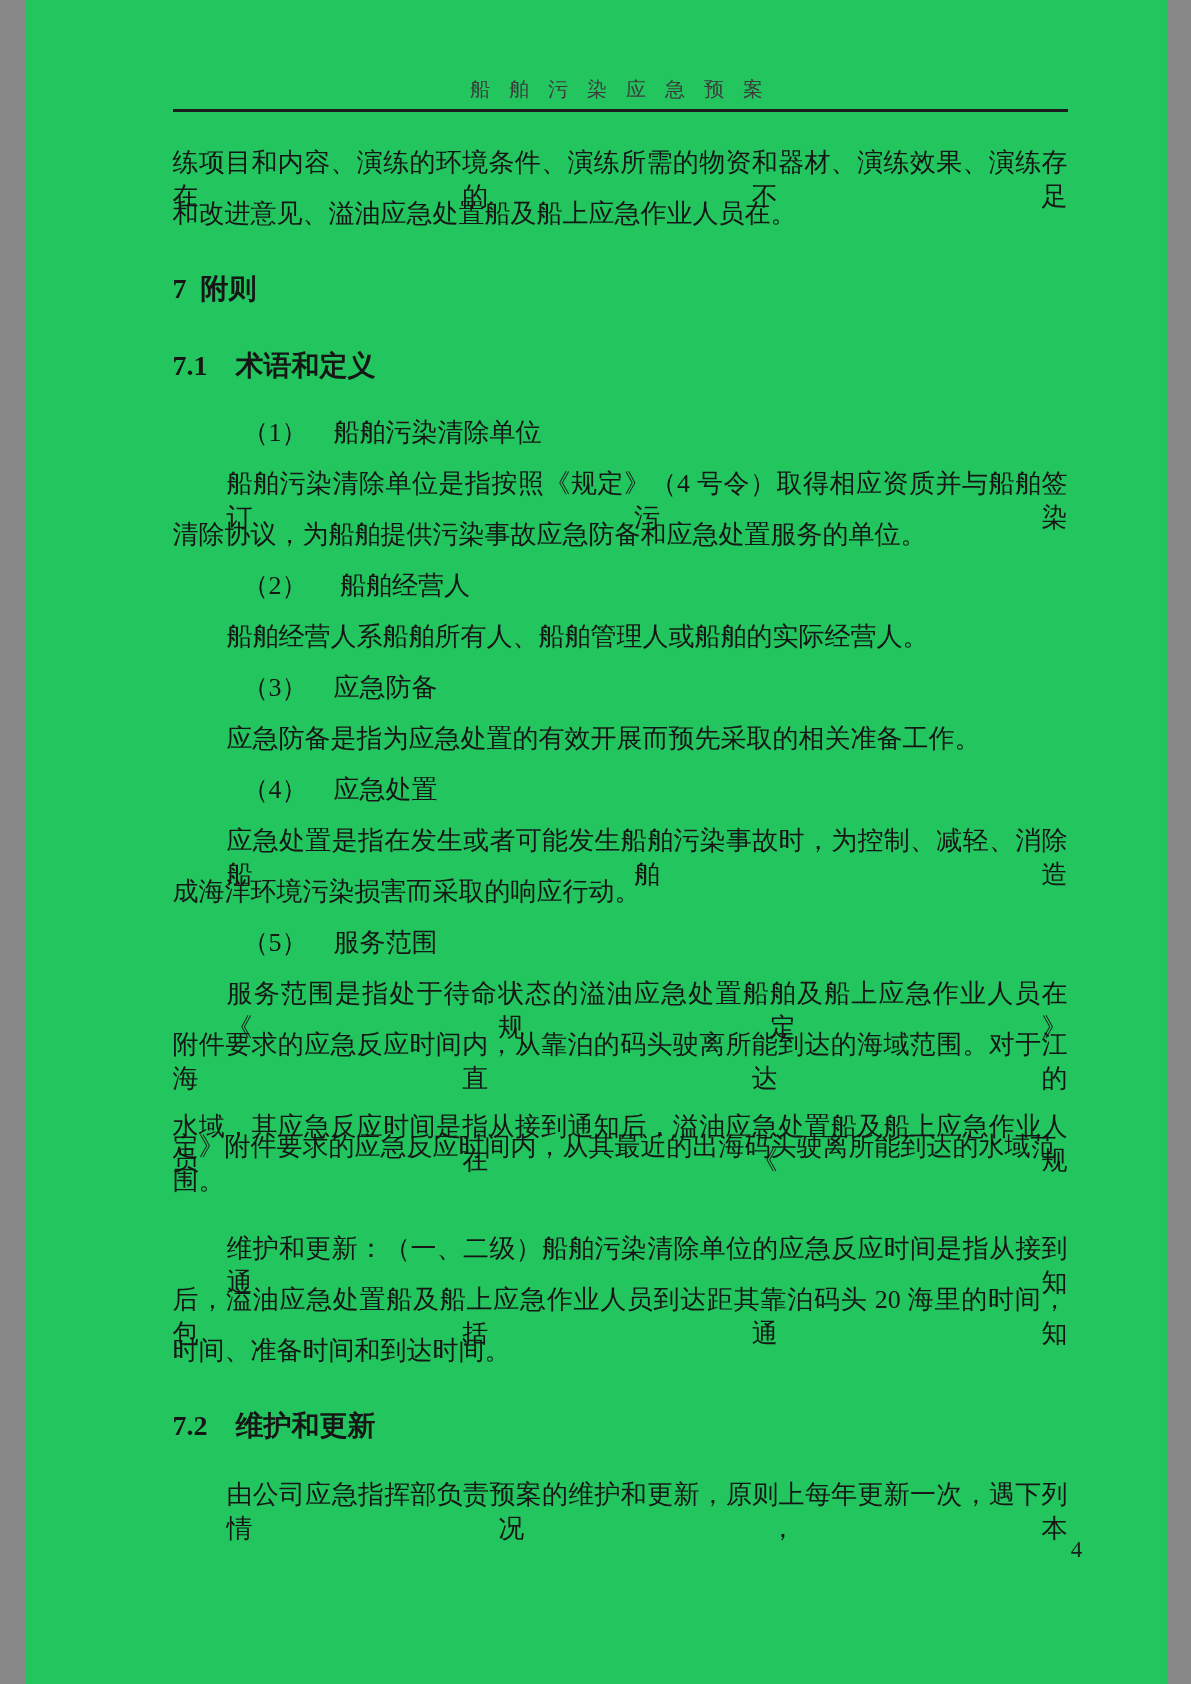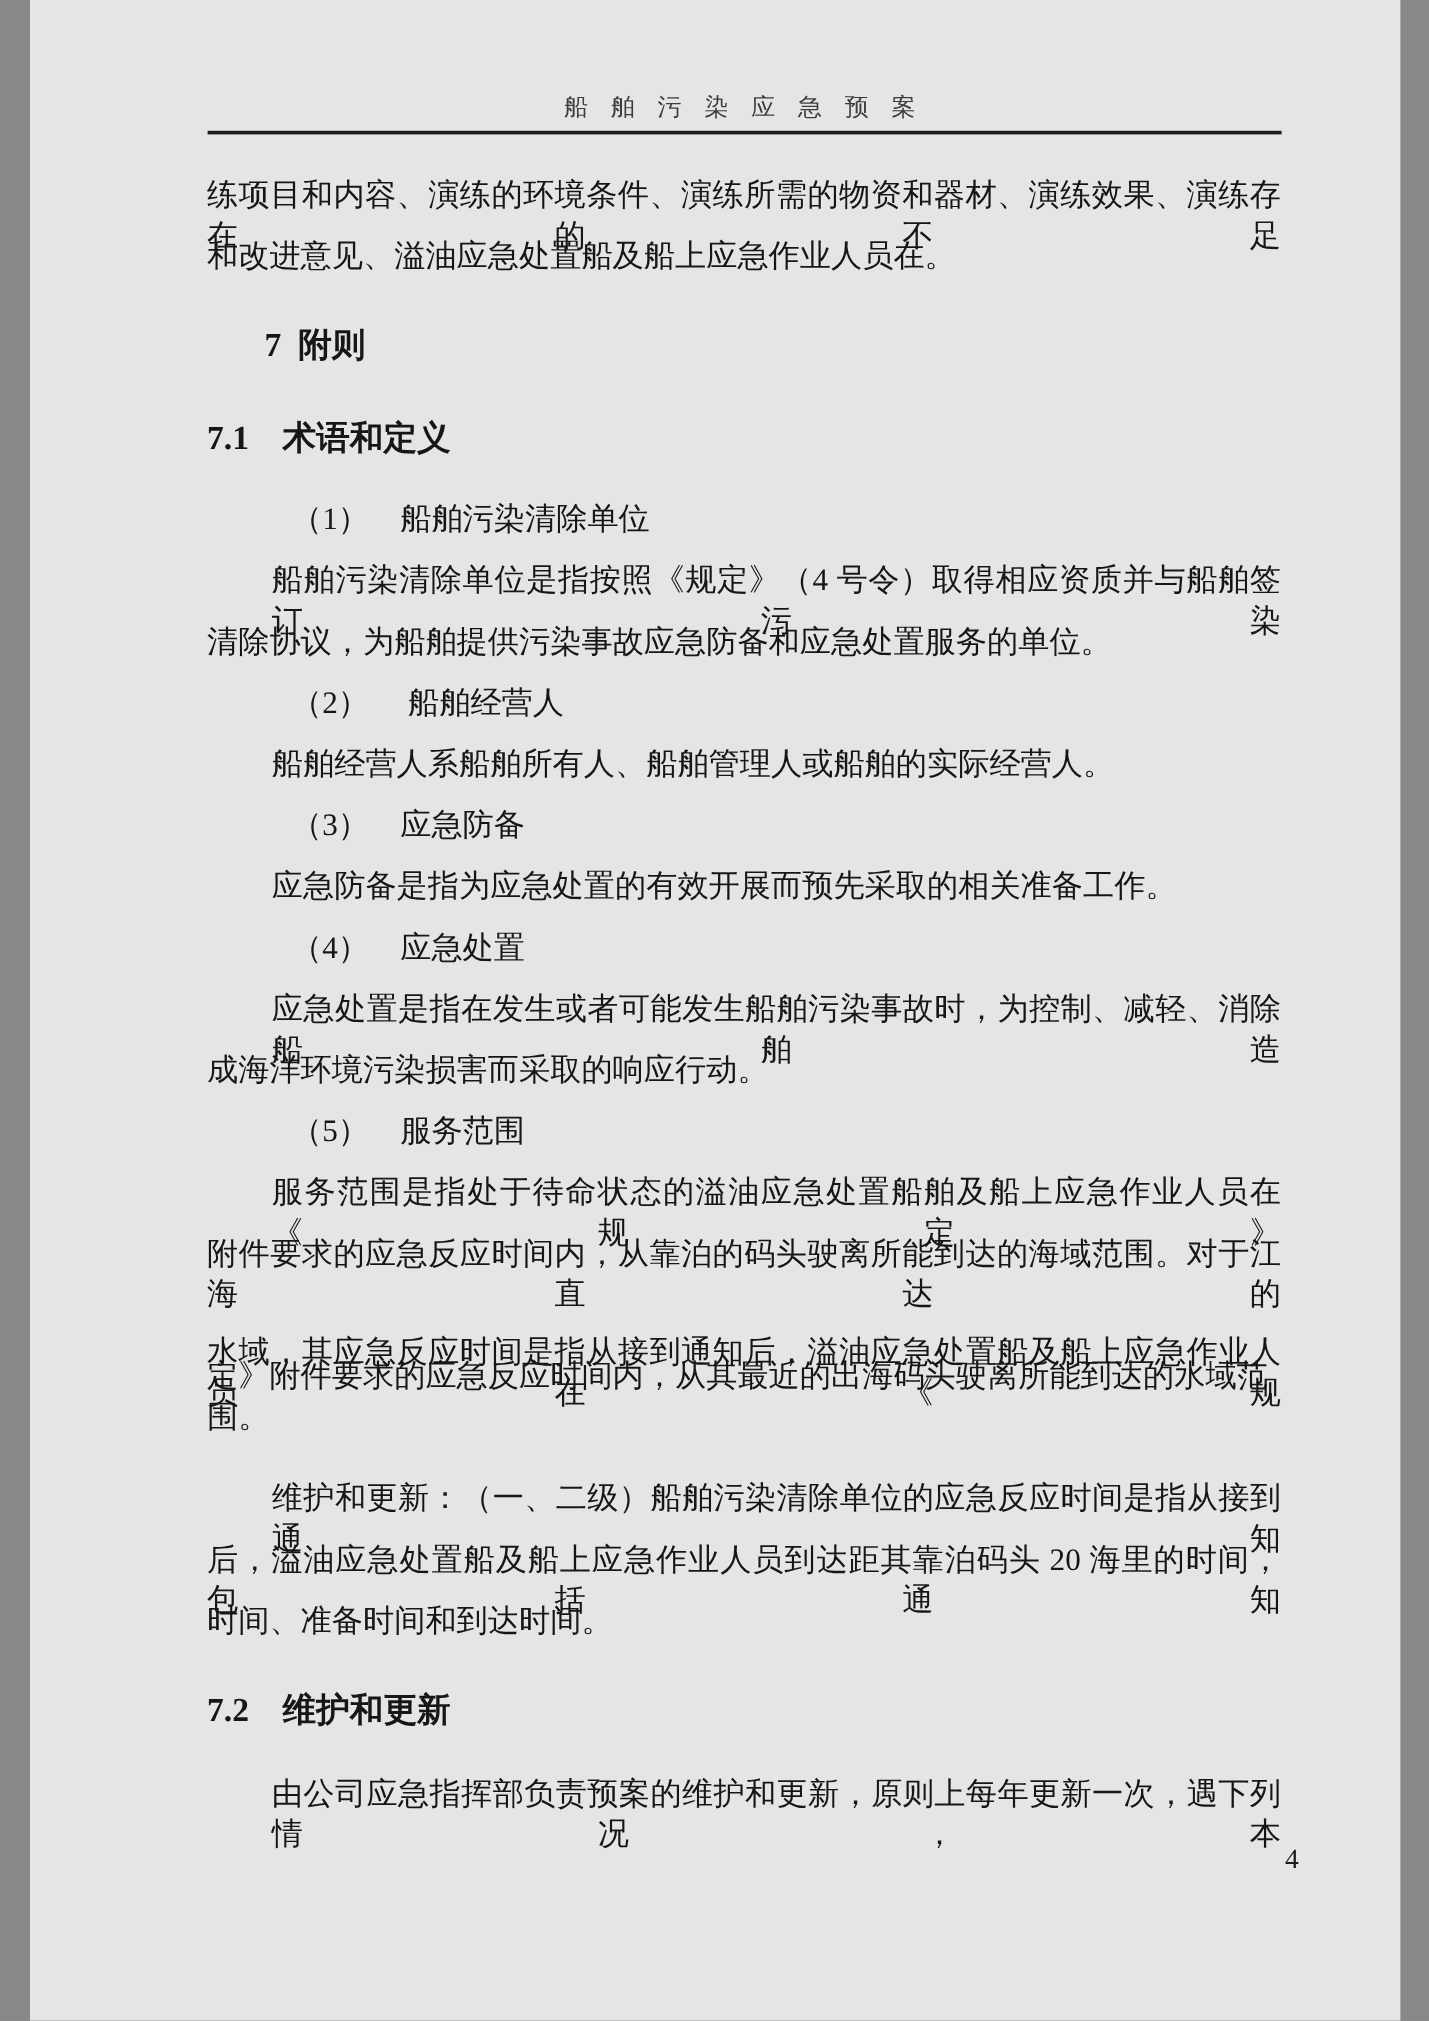--- a/index.html
+++ b/index.html
@@ -1,20 +1,20 @@
 <!DOCTYPE html>
 <html><head>
 <meta charset="utf-8">
 <style>
   html,body{margin:0;padding:0;background:#888;}
   #page{
     position:relative;
     width:1142px;height:1684px;
     margin:0 auto;
-    background:#e5e5e5;
+    background:#22c55e;
     font-family:"Liberation Serif","DejaVu Serif",serif;
     color:#161616;
     overflow:hidden;
   }
   .header-title{
     position:absolute;
     top:76px;left:148px;width:895px;
     text-align:center;
     font-size:20px;
     letter-spacing:7px;
@@ -58,21 +58,21 @@
 </head>
 <body>
 
 <div id="page">
   <div class="header-title">船 舶 污 染 应 急 预 案</div>
   <div class="header-rule"></div>
 
   <div id="doc-body">
       <div class="line paragraph fill" style="top: 146px;">练项目和内容、演练的环境条件、演练所需的物资和器材、演练效果、演练存在的不足</div>
       <div class="line paragraph" style="top: 197px;">和改进意见、溢油应急处置船及船上应急作业人员在。</div>
-      <div class="line heading" style="top: 272px; margin-left: 48px;">7 附则</div>
+      <div class="line heading" style="top: 272px;">7 附则</div>
       <div class="line subheading" style="top: 349px;">7.1　术语和定义</div>
       <div class="line list-item ind-item" style="top: 416px;">（1）　船舶污染清除单位</div>
       <div class="line paragraph fill ind-first" style="top: 467px;">船舶污染清除单位是指按照《规定》（4 号令）取得相应资质并与船舶签订污染</div>
       <div class="line paragraph" style="top: 518px;">清除协议，为船舶提供污染事故应急防备和应急处置服务的单位。</div>
       <div class="line list-item ind-item" style="top: 569px;">（2）　 船舶经营人</div>
       <div class="line paragraph ind-first" style="top: 620px;">船舶经营人系船舶所有人、船舶管理人或船舶的实际经营人。</div>
       <div class="line list-item ind-item" style="top: 671px;">（3）　应急防备</div>
       <div class="line paragraph ind-first" style="top: 722px;">应急防备是指为应急处置的有效开展而预先采取的相关准备工作。</div>
       <div class="line list-item ind-item" style="top: 773px;">（4）　应急处置</div>
       <div class="line paragraph fill ind-first" style="top: 824px;">应急处置是指在发生或者可能发生船舶污染事故时，为控制、减轻、消除船舶造</div>

